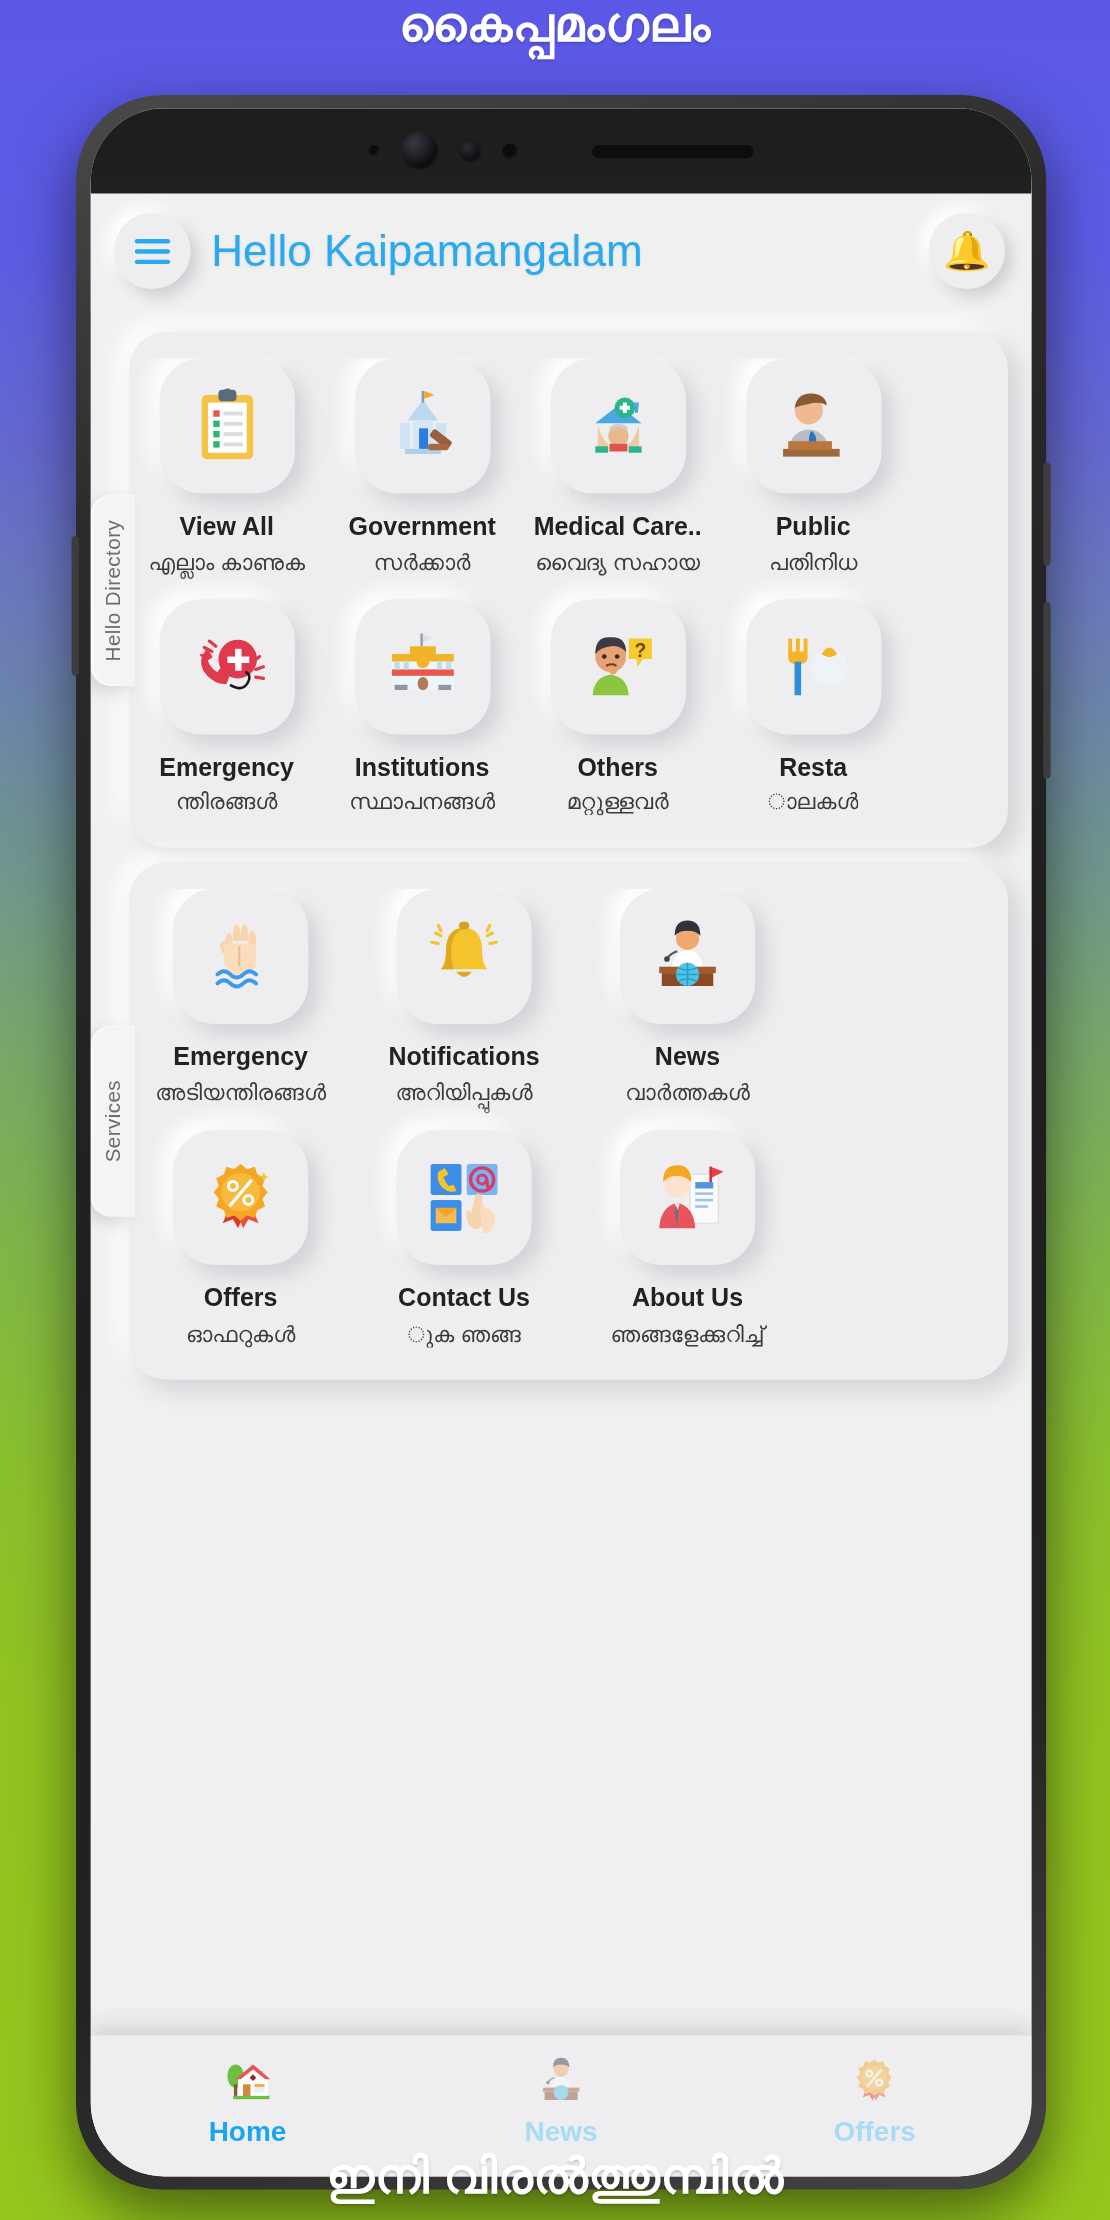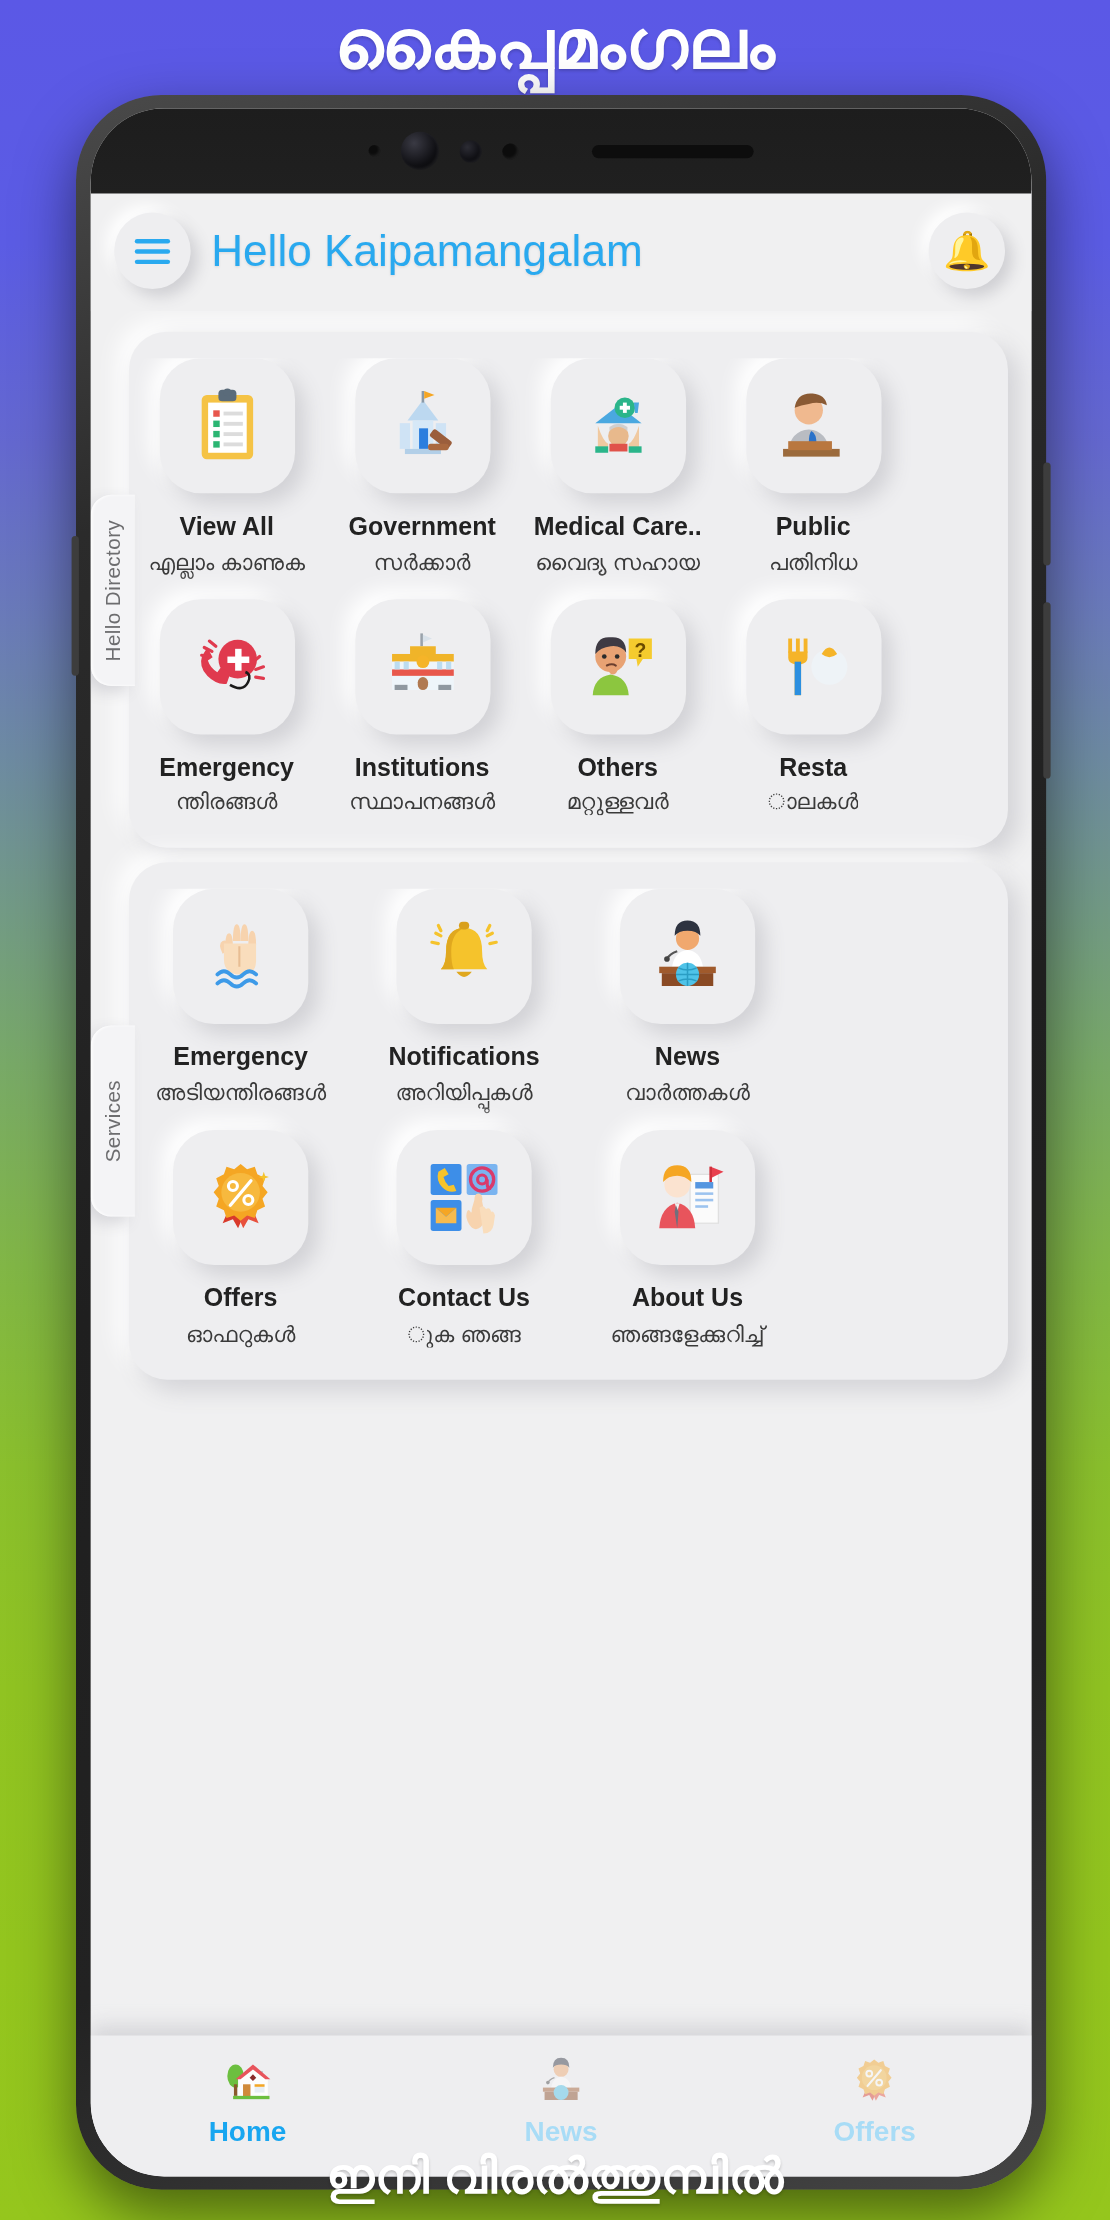--- a/index.html
+++ b/index.html
@@ -27,21 +27,21 @@
 
   
   .promo {
     position: absolute; left: 0; right: 0;
     text-align: center;
     color: #ffffff;
     font-weight: 700;
     letter-spacing: 0.5px;
     text-shadow: 0 2px 3px rgba(0,0,0,0.18);
   }
-  .promo-top { top: 9px; font-size: 68px; line-height: 1.05; }
+  .promo-top { top: 0; font-size: 48px; line-height: 1.05; }
   .promo-bottom { bottom: 18px; font-size: 49px; line-height: 1.05; }
   
   .phone-wrap {
     position: absolute;
     left: 0; top: 0; width: 996px; height: 2220px;
   }
   .phone-outer {
     position: absolute;
     left: 76px; top: 95px;
     width: 660px; height: 1425px;

